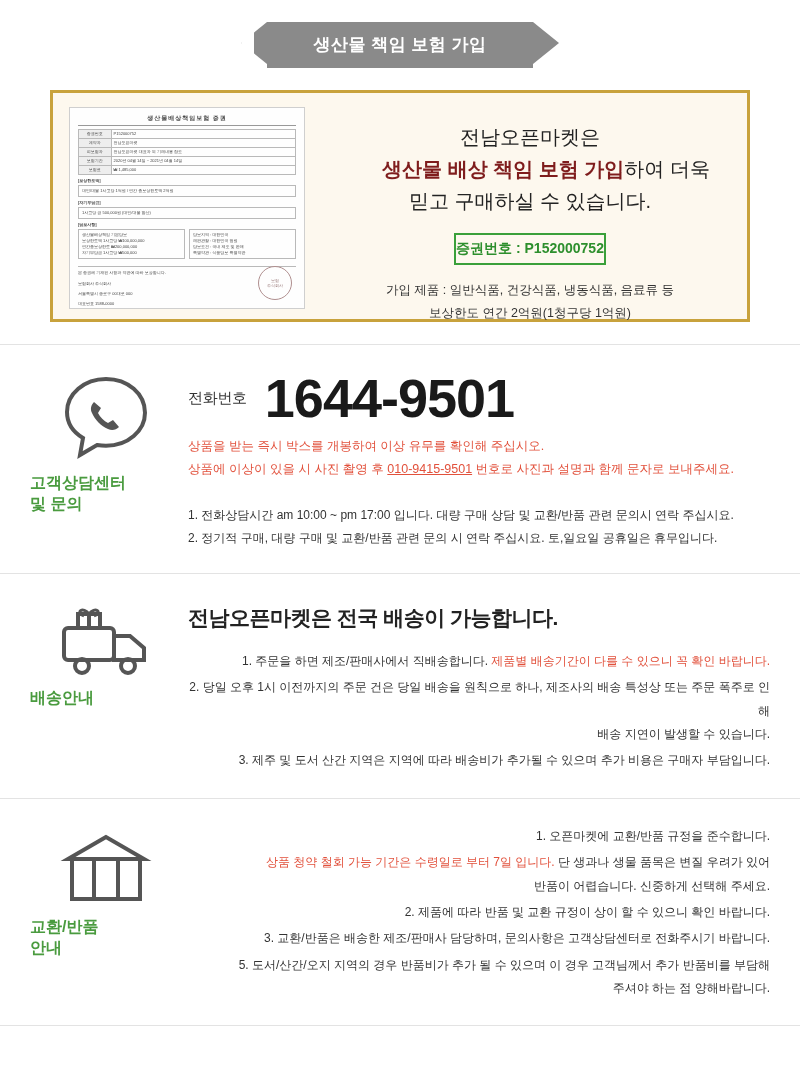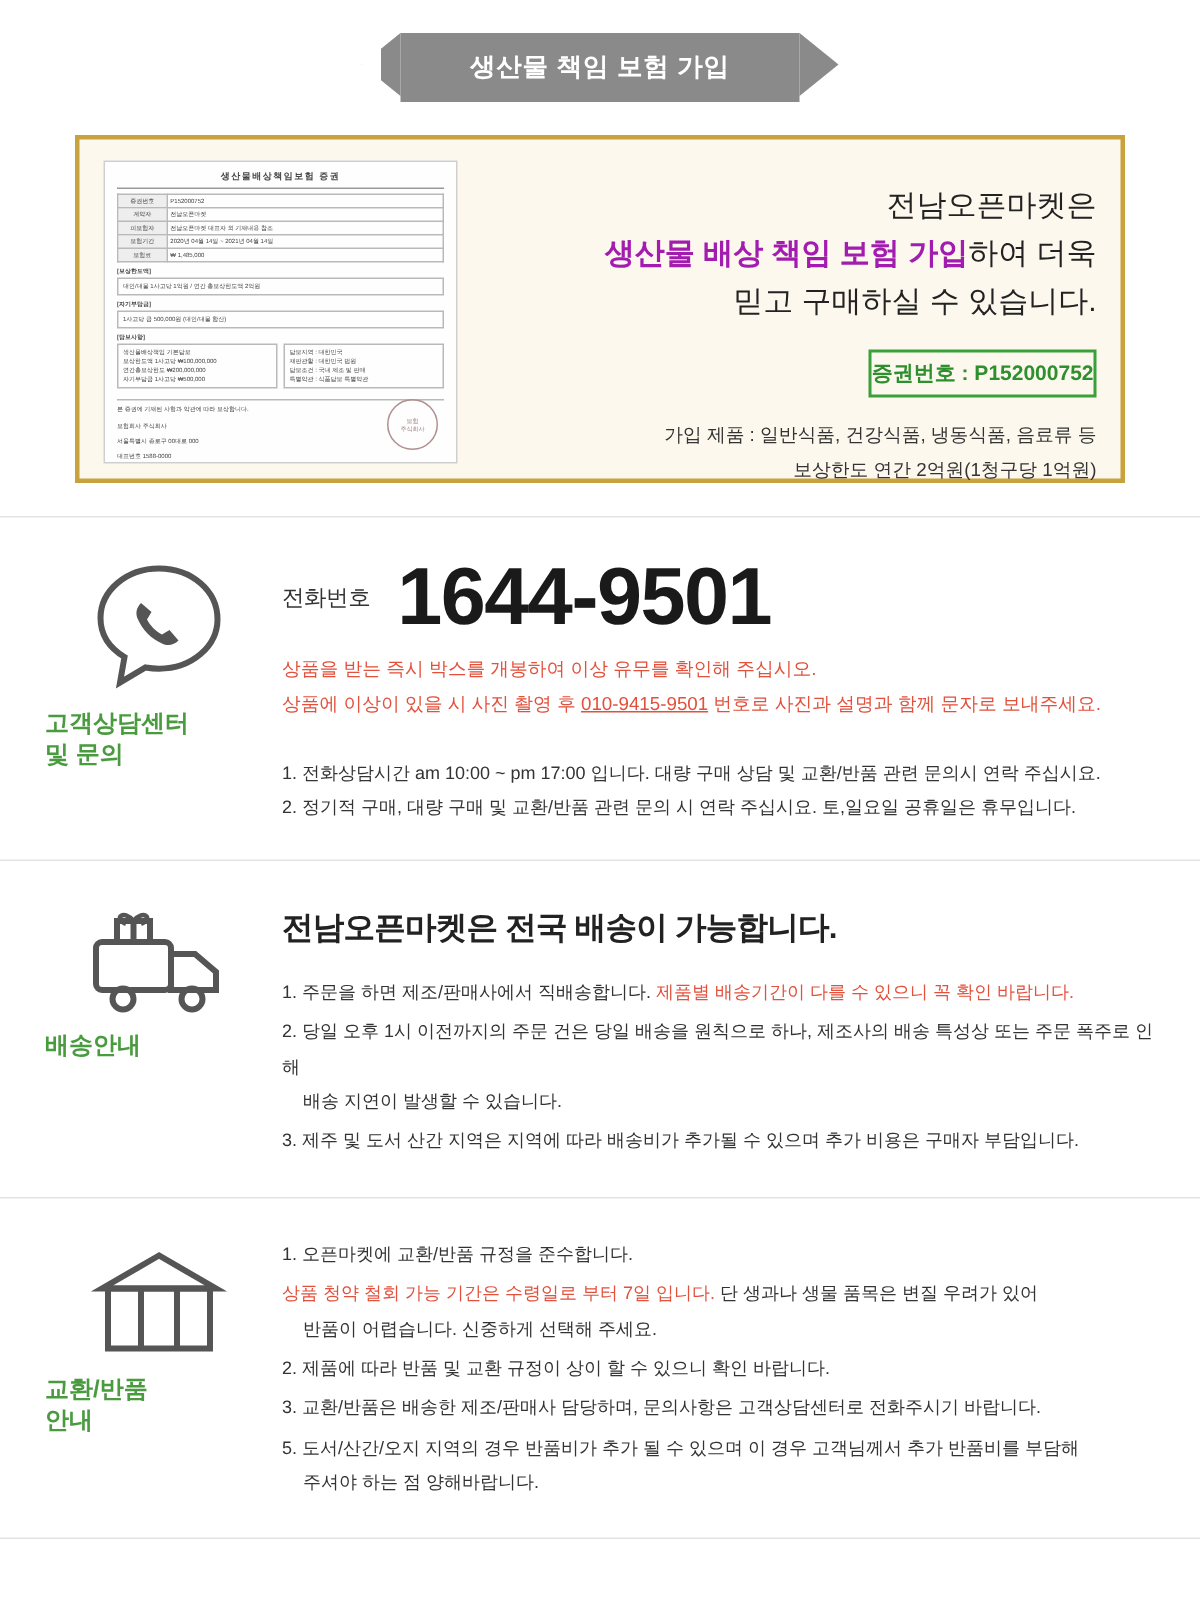--- a/index.html
+++ b/index.html
@@ -113,29 +113,29 @@
     color: #9b7b7b;
     font-size: 4px;
     display: flex; align-items: center; justify-content: center;
     text-align: center;
     line-height: 1.3;
   }
 
   .ins-right {
     flex: 1;
     padding-left: 24px;
-    text-align: right;
+    text-align: center;
   }
   .ins-head {
     font-size: 20px;
     line-height: 1.6;
     color: #222;
     margin-top: 14px;
   }
-  .ins-head .grn { color: #a21caf; font-weight: bold; margin-left: 32px; }
+  .ins-head .grn { color: #7f1d1d; font-weight: bold; margin-left: 32px; }
   .pol-badge {
     display: inline-block;
     border: 2px solid #3aa03a;
     color: #2d8f2d;
     font-size: 14px;
     font-weight: bold;
     padding: 5px 0;
     margin: 16px 0 14px;
   }
   .ins-sub {
@@ -179,21 +179,21 @@
   .small-list .ln { display: block; }
 
   
   .deliv-head {
     font-size: 21px;
     font-weight: bold;
     color: #222;
     margin: 4px 0 18px;
     letter-spacing: -0.5px;
   }
-  .list { font-size: 12px; line-height: 1.95; color: #333; }
+  .list { font-size: 12px; line-height: 1.95; color: #333; text-align: right; }
   .list .li { display: block; margin-bottom: 3px; padding-left: 0; }
   .list .li .ind { display: block; padding-left: 14px; }
   .red { color: #e2513c; }
 
   
   .sec-exch .body-col { padding-left: 6px; }
 
   .bottom-space { height: 26px; }
 
   svg { display: block; margin: 0 auto; }

